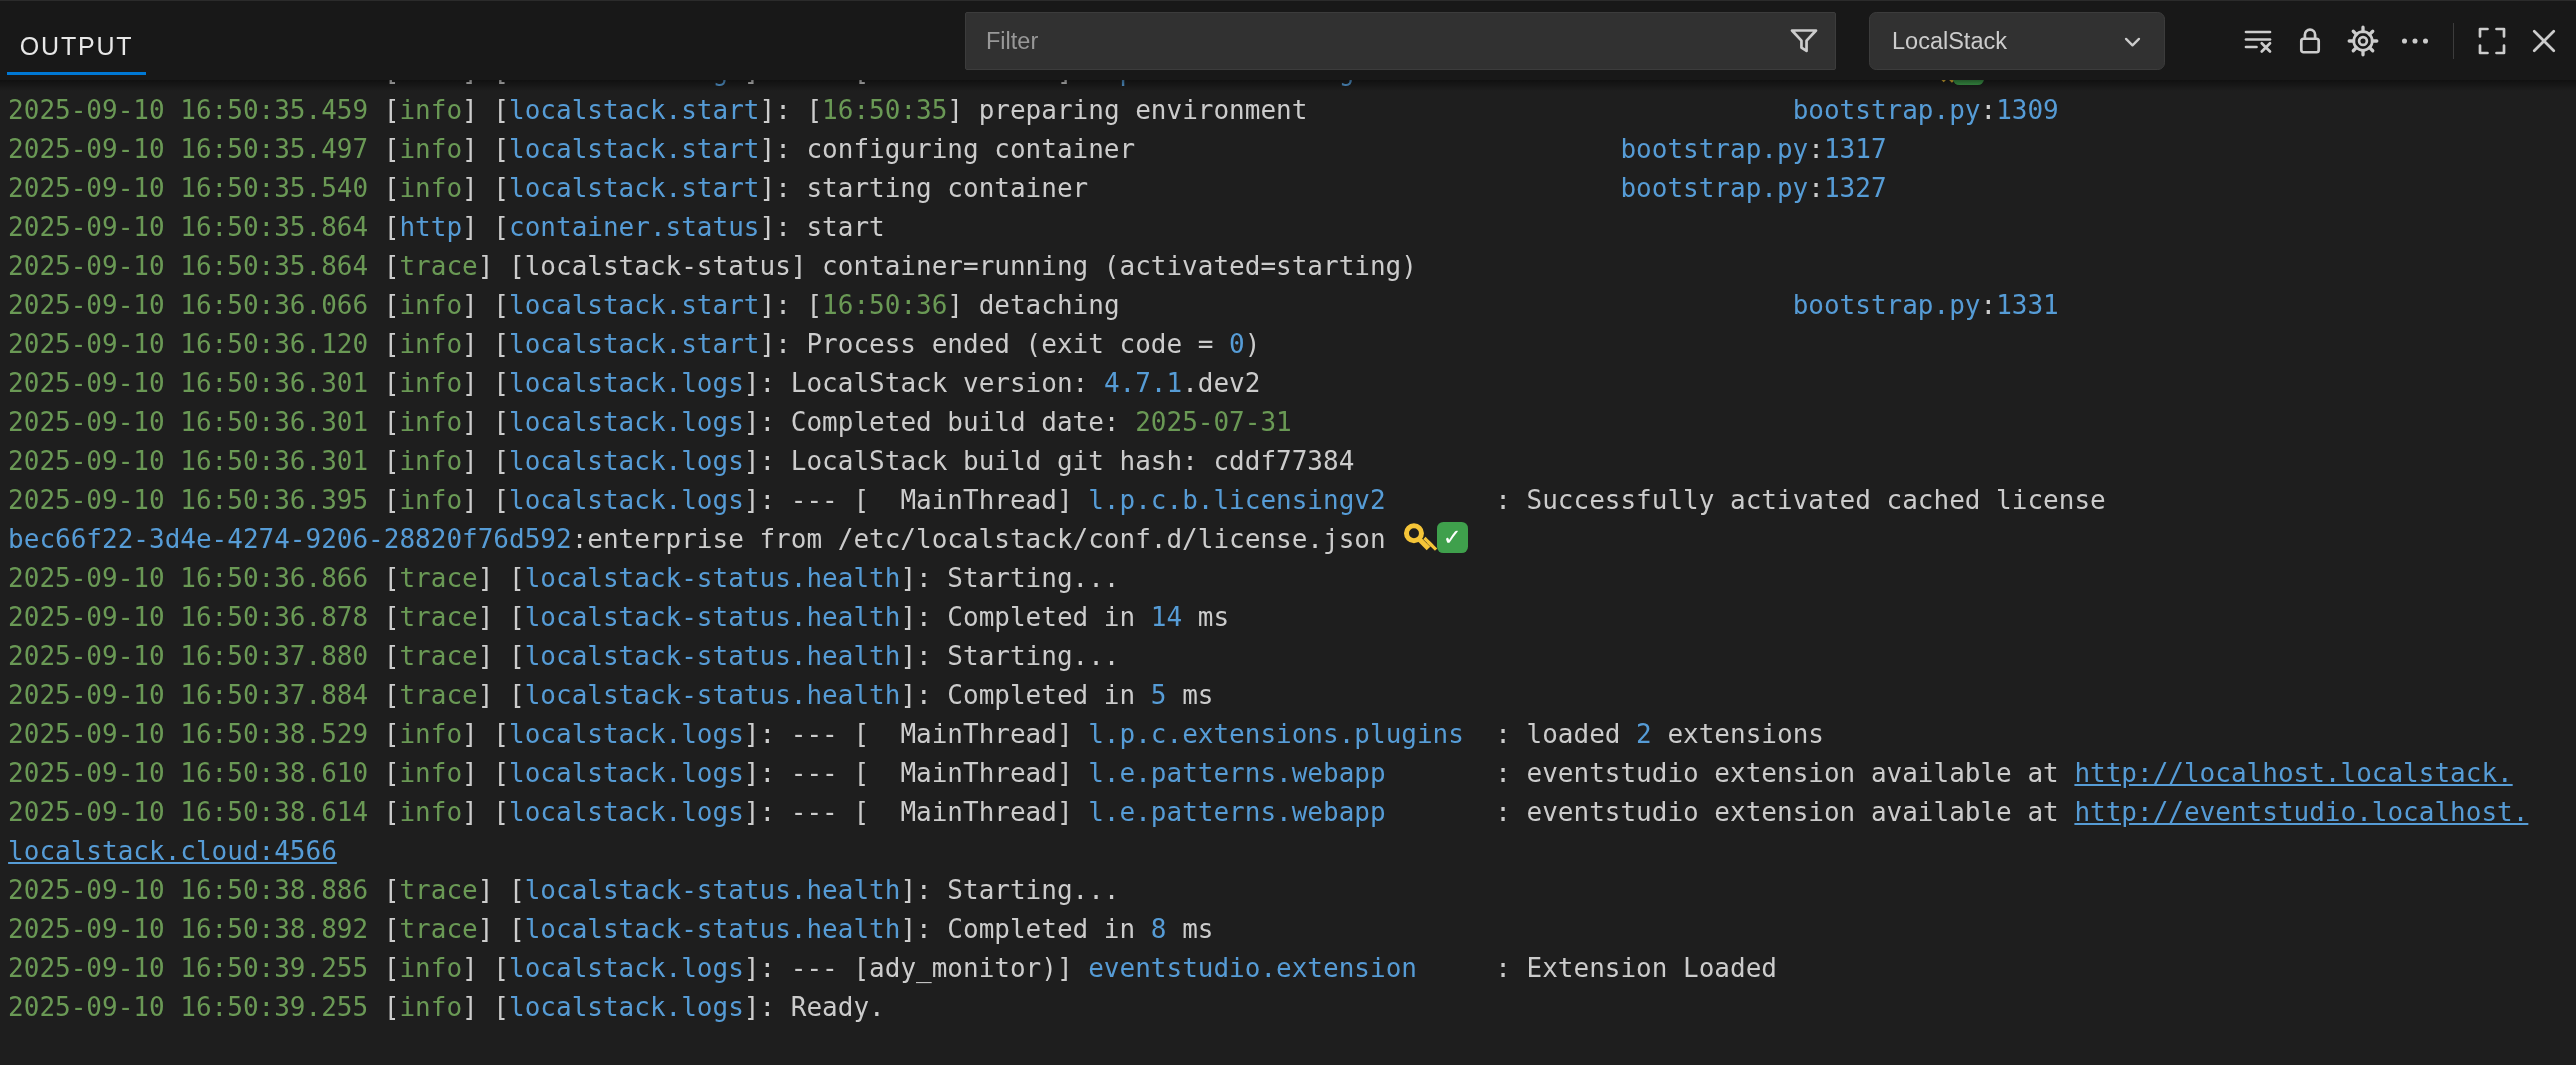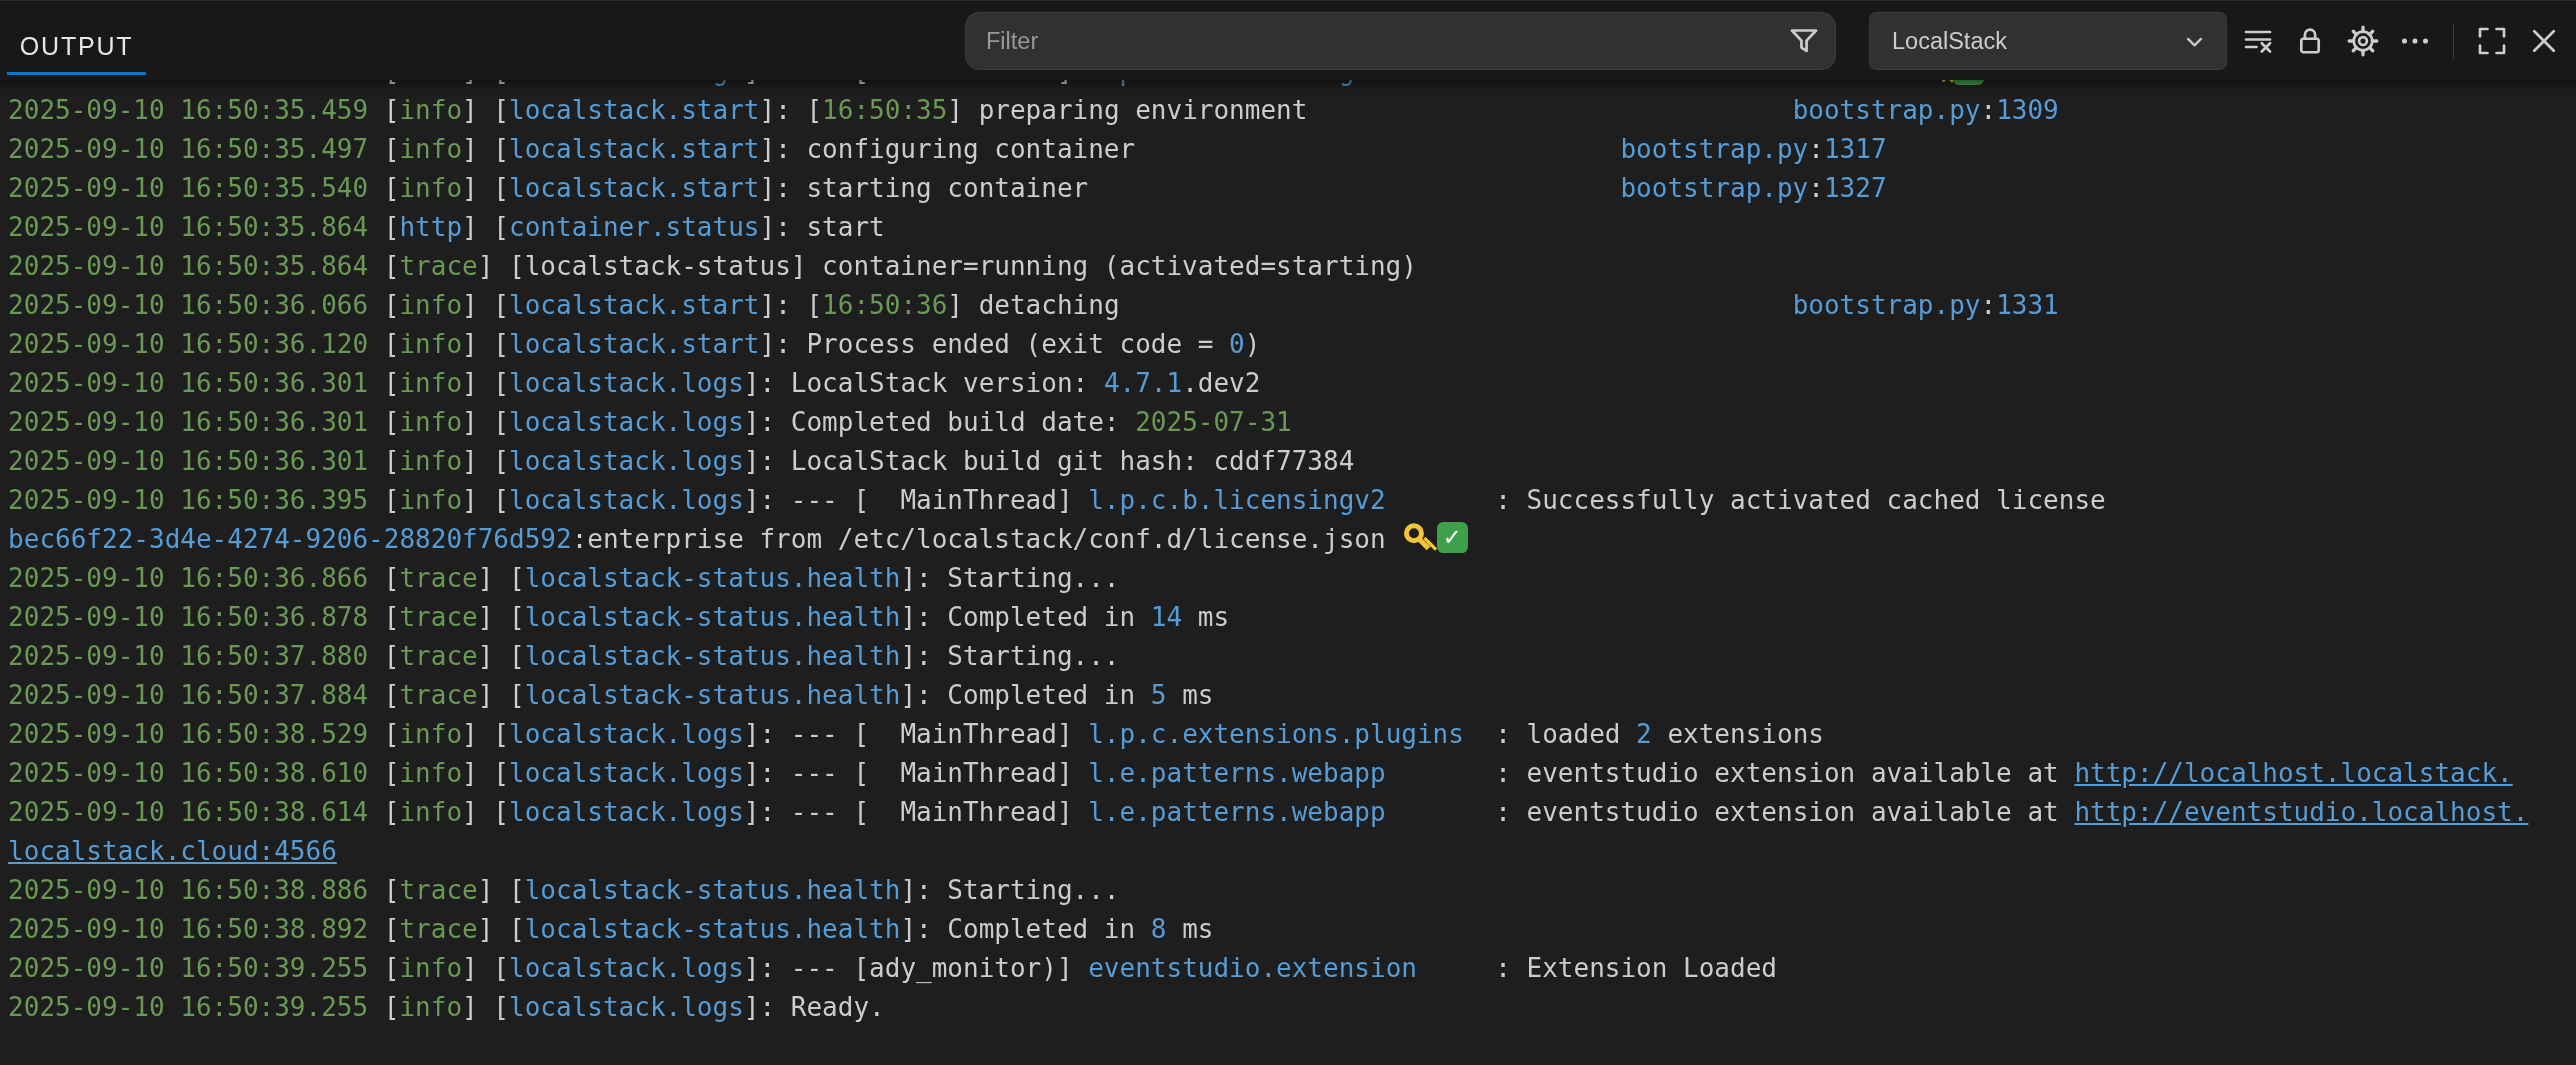--- a/index.html
+++ b/index.html
@@ -19,32 +19,32 @@
     position:absolute;left:7.2px;top:20px;height:51px;padding:0 12.6px;
     display:flex;align-items:center;
     color:#e7e7e7;font-size:25px;letter-spacing:1.8px;
     border-bottom:3.6px solid var(--accent,#0078d4);
     cursor:pointer;
   }
   .filter-box{
     position:absolute;left:965px;top:11px;width:871px;height:58px;
     background:var(--inputBg,#313131);
     border:0.9px solid var(--inputBorder,#3c3c3c);
-    border-radius:14px;box-sizing:border-box;
+    border-radius:2px;box-sizing:border-box;
     display:flex;align-items:center;
   }
   .filter-box input{
     flex:1;background:transparent;border:none;outline:none;
     color:#cccccc;font-size:23.5px;padding:0 20px;
     font-family:"Liberation Sans",sans-serif;
   }
   .filter-box input::placeholder{color:var(--placeholder,#989898);}
   .funnel-btn{width:51px;height:51px;display:flex;align-items:center;justify-content:center;cursor:pointer;margin-right:5.4px;border-radius:5.4px;}
   .dropdown{
-    position:absolute;left:1869px;top:11px;width:358px;height:58px;
+    position:absolute;left:1869px;top:11px;width:296px;height:58px;
     background:var(--inputBg,#313131);
     border:0.9px solid var(--inputBorder,#3c3c3c);
     border-radius:7.2px;box-sizing:border-box;
     display:flex;align-items:center;justify-content:space-between;
     color:#cccccc;font-size:23.5px;cursor:pointer;
   }
   .dropdown .dd-label{padding-left:22px;}
   .dropdown .dd-chev{padding-right:16.3px;display:flex;align-items:center;}
   .actions{
     position:absolute;right:5.4px;top:11px;height:58px;

